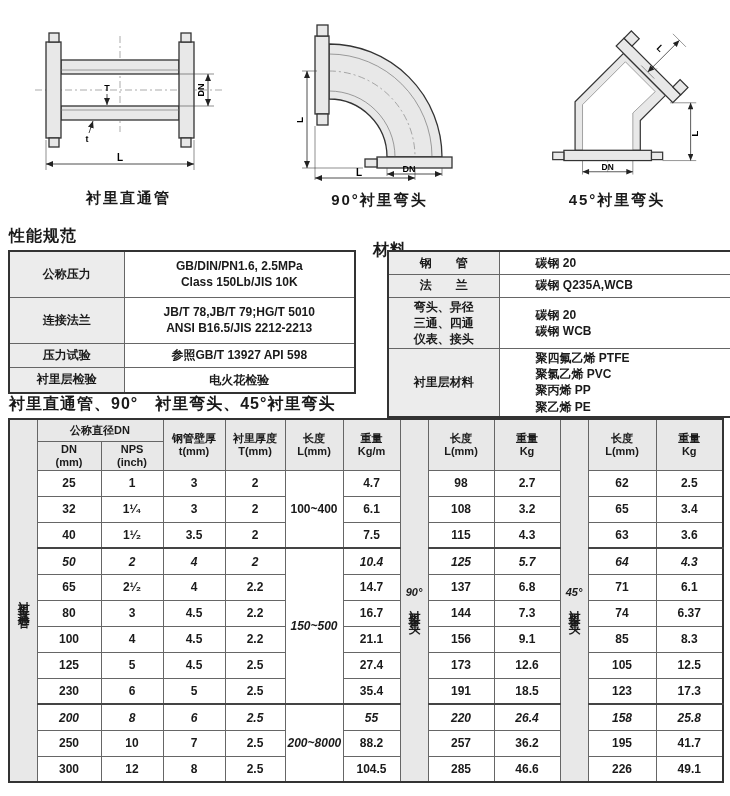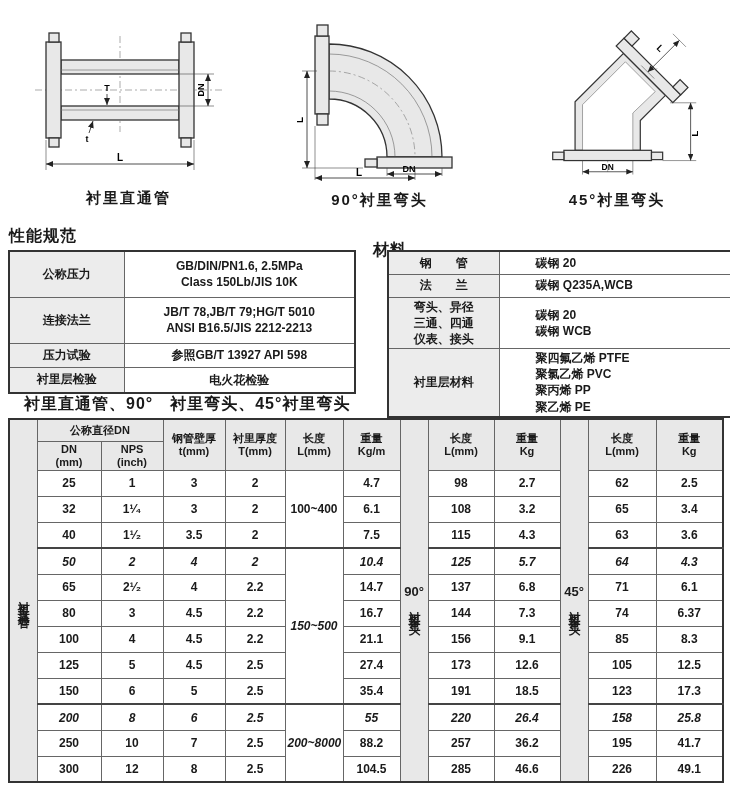--- a/index.html
+++ b/index.html
@@ -11,21 +11,21 @@
   table{border-collapse:collapse;position:absolute;table-layout:fixed;background:#fff;}
   td{border:1px solid #666;font-size:12px;font-weight:bold;text-align:center;
      padding:1px 2px;color:#1a1a1a;vertical-align:middle;}
   .spec,.mat,.big{border:2px solid #333;}
   .pre{white-space:pre-line;line-height:1.35;}
   .lbl{background:#ececec;}
   .lft{text-align:left;padding-left:36px;margin-left:41px;}
   .big td.hd{background:#e8e8e8;font-size:11px;line-height:1.2;white-space:pre-line;}
   .big td.side{background:#e8e8e8;padding:0;}
   .vwrap{display:flex;flex-direction:column;align-items:center;justify-content:center;gap:2px;}
-  .vdeg{font-size:13px;font-weight:bold;}
+  .vdeg{font-size:11px;font-weight:bold;font-style:italic;}
   .vtext{writing-mode:vertical-lr;text-orientation:upright;letter-spacing:4px;
          font-size:12px;font-weight:bold;}
   .big tr{height:26px;}
   tr.h1{height:22px;} tr.h2{height:28px;}
   tr.grp td{border-top:2px solid #444;font-style:italic;}
   .sp1{height:46px;} .sp2{height:46px;} .sp3{height:24px;} .sp4{height:26px;}
   .mt1{height:23px;} .mt2{height:23px;} .mt3{height:46px;} .mt4{height:48px;}
   svg text{font-family:"Liberation Sans","DejaVu Sans",sans-serif;}
 </style>
 </head>
@@ -217,21 +217,21 @@
   <tr class="mt4">
     <td class="lbl pre">衬里层材料</td>
     <td class="pre lft">聚四氟乙烯 PTFE
 聚氯乙烯  PVC
 聚丙烯  PP
 聚乙烯  PE</td>
   </tr>
 </tbody>
   </table>
 
-<div class="sec-title" style="left:24px;top:394px;">衬里直通管、90°　衬里弯头、45°衬里弯头</div>
+<div class="sec-title" style="left:9px;top:394px;">衬里直通管、90°　衬里弯头、45°衬里弯头</div>
 <table class="big" style="left:8px;top:418px;width:714px;">
   <colgroup>
     <col style="width:28px">
       <col style="width:64px">
       <col style="width:62px">
       <col style="width:62px">
     <col style="width:60px">
       <col style="width:58px">
       <col style="width:57px">
       <col style="width:28px">
@@ -368,21 +368,21 @@
         <td>5</td>
         <td>4.5</td>
         <td>2.5</td>
         <td>27.4</td>
         <td>173</td>
         <td>12.6</td>
         <td>105</td>
         <td>12.5</td>
       </tr>
   <tr>
-        <td>150</td>
+        <td>230</td>
         <td>6</td>
         <td>5</td>
         <td>2.5</td>
         <td>35.4</td>
         <td>191</td>
         <td>18.5</td>
         <td>123</td>
         <td>17.3</td>
       </tr>
   <tr class="grp">

